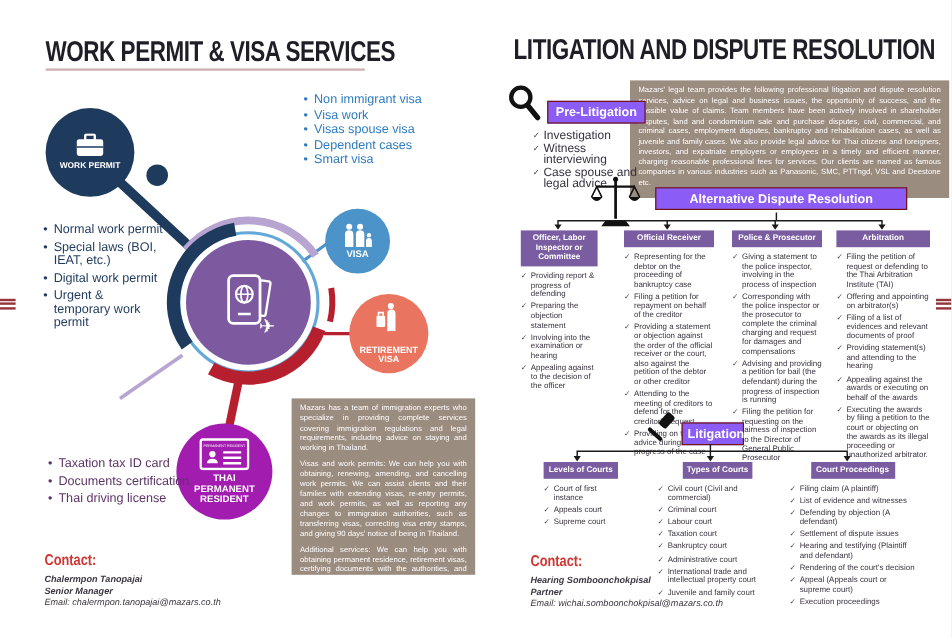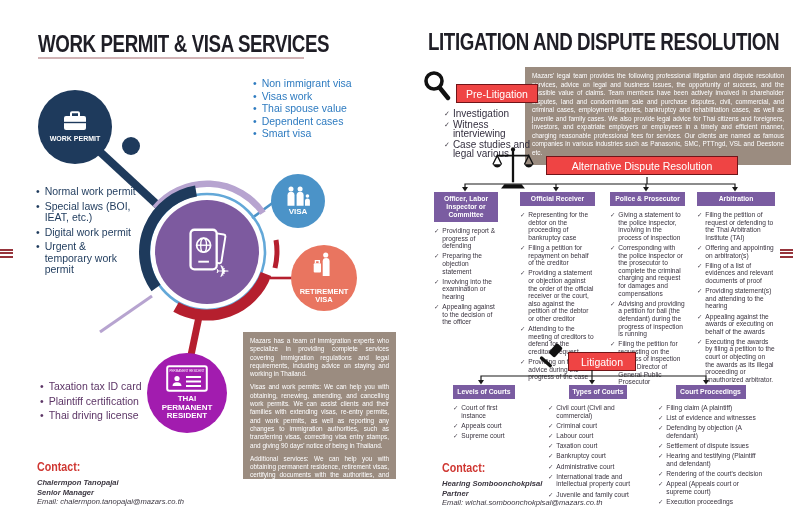--- a/index.html
+++ b/index.html
@@ -24,22 +24,22 @@
   #others-list{left:40px;top:381px;width:118px;color:#5c3566;font-size:10.5px;line-height:11.5px;}
   
   .tanbox{background:#9b8c80;color:#fff;text-align:justify;padding:5px 7px;box-sizing:border-box;}
   .tanbox p{margin:0 0 5px;font-size:6.4px;line-height:8.3px;}
   
   .contact-label{font-size:13px;font-weight:bold;color:#cf3732;transform:scaleX(.82);
                  transform-origin:left top;white-space:nowrap;}
   .contact-line{font-size:7.6px;line-height:9.6px;color:#3b3640;font-style:italic;}
   .contact-name{font-weight:bold;}
   
-  .redbox{position:absolute;background:#ef4444;border:1.5px solid #701418;color:#fff;
-          font-weight:normal;font-size:10.5px;text-align:center;padding:2.5px 4px;box-sizing:border-box;
+  .redbox{position:absolute;background:#8b5cf6;border:1.5px solid #701418;color:#fff;
+          font-weight:bold;font-size:10.5px;text-align:center;padding:2.5px 4px;box-sizing:border-box;
           transform-origin:left top;white-space:nowrap;}
   
   .colhead{background:#7a5ca1;color:#fff;font-size:6.8px;font-weight:bold;text-align:center;
            padding:3px 2px;line-height:8px;box-sizing:border-box;}
   
   .checks{margin:5px 0 0;padding:0;list-style:none;}
   .checks li{display:flex;gap:3px;margin-bottom:2.6px;align-items:flex-start;}
   .checks .ck{font-size:6.4px;line-height:7.6px;color:#4a4550;flex:0 0 auto;}
   .checks .tx{font-size:6.6px;line-height:7.6px;color:#39333f;}
   .prechecks .ck{font-size:7px;line-height:8.6px;}
@@ -135,25 +135,25 @@
 
 
   <ul id="visa-list" class="blist">
 
   <li>
         <span class="bu">•</span>
         <span>Non immigrant visa</span>
       </li>
       <li>
         <span class="bu">•</span>
-        <span>Visas work</span>
-      </li>
-      <li>
-        <span class="bu">•</span>
-        <span>Thai spouse value</span>
+        <span>Visa work</span>
+      </li>
+      <li>
+        <span class="bu">•</span>
+        <span>Visas spouse visa</span>
       </li>
       <li>
         <span class="bu">•</span>
         <span>Dependent cases</span>
       </li>
       <li>
         <span class="bu">•</span>
         <span>Smart visa</span>
       </li>
     </ul>
@@ -177,21 +177,21 @@
       </li>
     </ul>
   <ul id="others-list" class="blist">
 
   <li>
         <span class="bu">•</span>
         <span>Taxation tax ID card</span>
       </li>
       <li>
         <span class="bu">•</span>
-        <span>Plaintiff certification</span>
+        <span>Documents certification</span>
       </li>
       <li>
         <span class="bu">•</span>
         <span>Thai driving license</span>
       </li>
     </ul>
 
   <div class="abs tanbox" style="left:243px;top:332px;width:153px;height:147px;">
     <p>Mazars has a team of immigration experts who specialize in providing complete services covering immigration regulations and legal requirements, including advice on staying and working in Thailand.</p>
     <p>Visas and work permits: We can help you with obtaining, renewing, amending, and cancelling work permits. We can assist clients and their families with extending visas, re-entry permits, and work permits, as well as reporting any changes to immigration authorities, such as transferring visas, correcting visa entry stamps, and giving 90 days' notice of being in Thailand.</p>
@@ -235,36 +235,36 @@
   <li>
         <span class="ck">✓</span>
         <span class="tx">Investigation</span>
       </li>
       <li>
         <span class="ck">✓</span>
         <span class="tx">Witness interviewing</span>
       </li>
       <li>
         <span class="ck">✓</span>
-        <span class="tx">Case studies and legal various</span>
+        <span class="tx">Case spouse and legal advice</span>
       </li>
     </ul>
 
   <svg class="abs" style="left:492px;top:146px;" width="42" height="44" viewBox="0 0 44 46">
     <circle cx="22" cy="3.5" r="2.2" fill="#111"></circle>
     <line x1="22" y1="4" x2="22" y2="38" stroke="#111" stroke-width="2.4"></line>
     <line x1="5" y1="10" x2="39" y2="10" stroke="#111" stroke-width="2"></line>
     <path d="M1 19 L5.5 10 L10 19" fill="none" stroke="#111" stroke-width="1.4"></path>
     <path d="M0.5 19 Q5.5 26 10.5 19 Z" fill="#111"></path>
     <path d="M34 19 L38.5 10 L43 19" fill="none" stroke="#111" stroke-width="1.4"></path>
     <path d="M33.5 19 Q38.5 26 43.5 19 Z" fill="#111"></path>
     <path d="M13 40 h18 l3.5 4.5 h-25 Z" fill="#111"></path>
   </svg>
 
-  <div class="redbox" style="left:546px;top:156px;width:192px;">Alternative Dispute Resolution</div>
+  <div class="redbox" style="left:546px;top:156px;width:210px;">Alternative Dispute Resolution</div>
 
   <svg class="tree" style="left:430px;top:150px;" width="360" height="42">
     <line x1="217" y1="27" x2="217" y2="34"></line>
     <polyline points="35,38 35,34 305,34 305,38"></polyline>
     <line x1="126" y1="34" x2="126" y2="38"></line>
     <line x1="216" y1="34" x2="216" y2="38"></line>
     <polygon points="32,37 38,37 35,41.5"></polygon>
     <polygon points="123,37 129,37 126,41.5"></polygon>
     <polygon points="213,37 219,37 216,41.5"></polygon>
     <polygon points="302,37 308,37 305,41.5"></polygon>
@@ -369,21 +369,21 @@
           <span class="tx">Executing the awards by filing a petition to the court or objecting on the awards as its illegal proceeding or unauthorized arbitrator.</span>
         </li>
       </ul>
   </div>
 
   <svg class="abs" style="left:538px;top:343px;" width="30" height="30" viewBox="0 0 30 30">
     <rect x="14" y="1" width="8" height="13" rx="2" transform="rotate(42 18 7)" fill="#111"></rect>
     <rect x="1" y="17" width="15" height="3.4" rx="1.6" transform="rotate(42 8 18)" fill="#111"></rect>
   </svg>
 
-  <div class="redbox" style="left:568px;top:352px;width:68px;">Litigation</div>
+  <div class="redbox" style="left:568px;top:352px;width:52px;">Litigation</div>
 
   <svg class="tree" style="left:450px;top:366px;" width="270" height="22">
     <line x1="142" y1="4" x2="142" y2="10"></line>
     <polyline points="31,15 31,10 256,10 256,15"></polyline>
     <line x1="142" y1="10" x2="142" y2="15"></line>
     <polygon points="28,14 34,14 31,18.5"></polygon>
     <polygon points="139,14 145,14 142,18.5"></polygon>
     <polygon points="253,14 259,14 256,18.5"></polygon>
   </svg>
 

